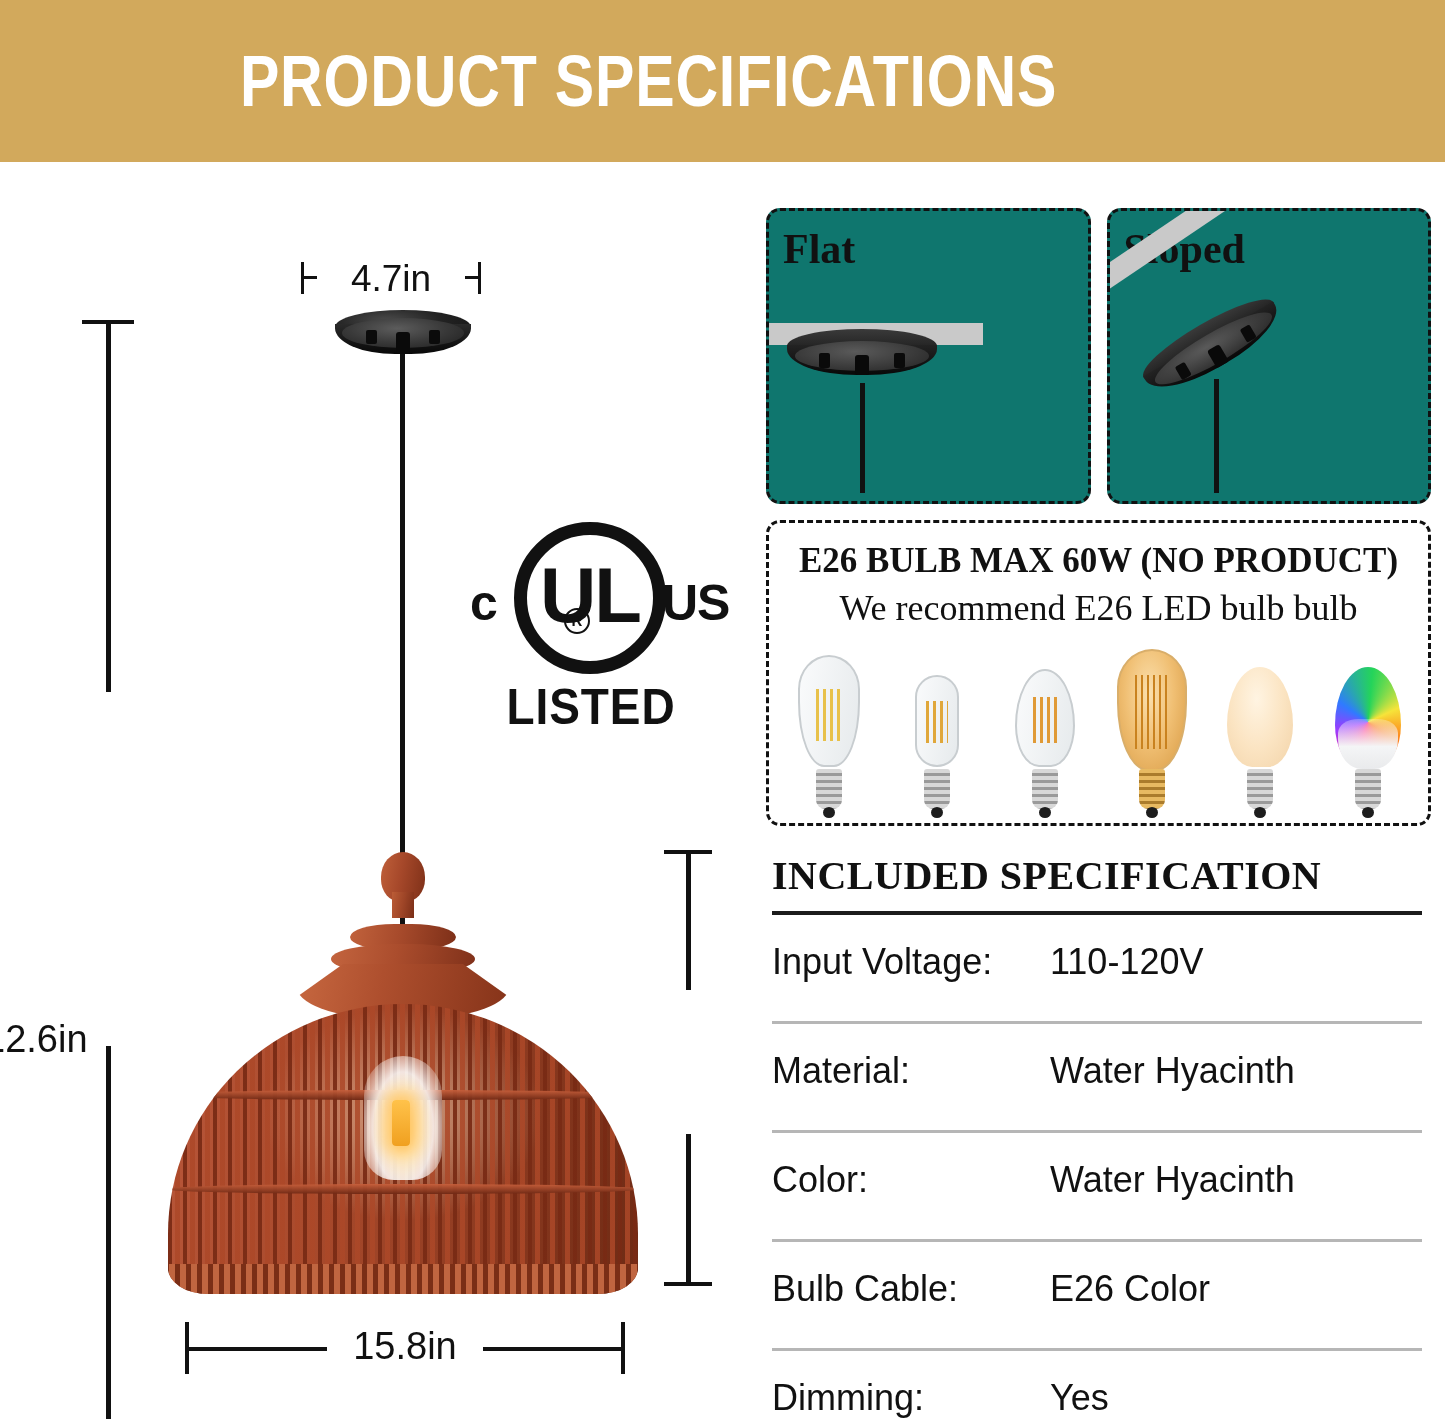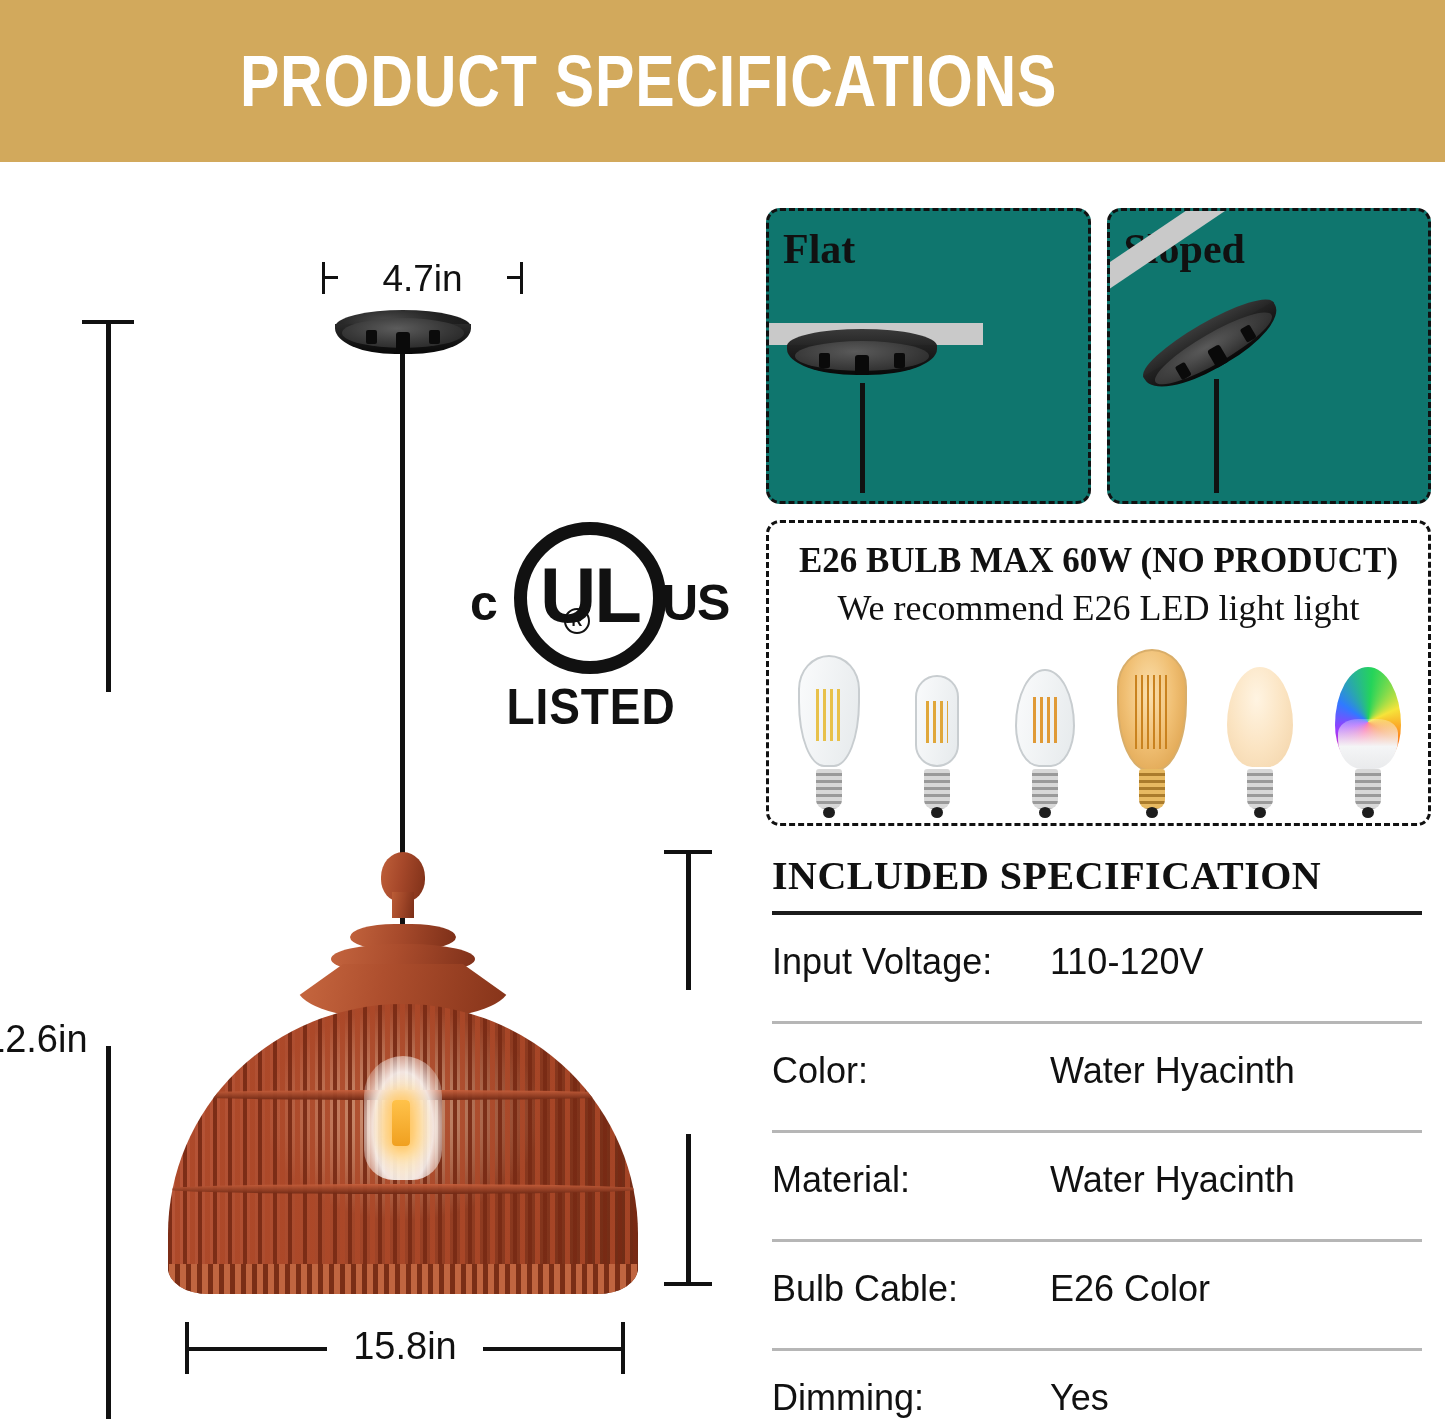--- a/index.html
+++ b/index.html
@@ -24,21 +24,21 @@
     letter-spacing:1px;
     transform:scaleX(0.82);
     transform-origin:center;
     white-space:nowrap;
     padding-right:180px;
   }
   
   .left-panel{position:absolute;left:0;top:162px;width:760px;height:1257px;}
 
   
-  .dim-top{position:absolute;left:322px;top:100px;width:201px;height:40px;}
+  .dim-top{position:absolute;left:301px;top:100px;width:180px;height:40px;}
   .dim-top .cap{position:absolute;top:0;width:3px;height:32px;background:#111;}
   .dim-top .cap.l{left:0;}
   .dim-top .cap.r{right:0;}
   .dim-top .bar{position:absolute;top:14px;height:3px;background:#111;}
   .dim-top .bar.l{left:0;width:16px;}
   .dim-top .bar.r{right:0;width:16px;}
   .dim-top .lbl{
     position:absolute;left:0;right:0;top:-4px;text-align:center;
     font-size:37px;color:#111;letter-spacing:0px;
   }
@@ -393,21 +393,21 @@
         <div class="sc a"></div>
         <div class="sc b"></div>
         <div class="np"></div>
       </div>
       <div class="wire" style="left:104px;top:168px;height:114px;"></div>
     </div>
   </div>
 
   <div class="bulb-box">
     <div class="bulb-title">E26 BULB MAX 60W (NO PRODUCT)</div>
-    <div class="bulb-sub">We recommend E26 LED light light</div>
+    <div class="bulb-sub">We recommend E26 LED bulb bulb</div>
     <div class="bulb-row">
 
       <div class="bulbw">
         <div class="glass" style="top:6px;width:62px;height:112px;background:linear-gradient(100deg,#fafbfc,#e6eaec);border:2px solid #c8cdd0;box-sizing:border-box;border-radius:31px 31px 42% 42%/34px 34px 58% 58%;"></div>
         <div class="fil" style="top:40px;width:26px;height:52px;background:repeating-linear-gradient(90deg,#e8c14a 0px,#e8c14a 3px,transparent 3px,transparent 7px);"></div>
         <div class="base"></div>
       </div>
 
       <div class="bulbw">
         <div class="glass" style="top:26px;width:44px;height:92px;background:linear-gradient(100deg,#fafbfc,#e6eaec);border:2px solid #c8cdd0;box-sizing:border-box;border-radius:22px;"></div>
@@ -444,28 +444,28 @@
   <div class="spec">
     <div class="spec-title">INCLUDED SPECIFICATION</div>
     <div class="spec-rule"></div>
     <table class="spec-table">
       <tbody>
         <tr>
           <td class="k">Input Voltage:</td>
           <td class="v">110-120V</td>
         </tr>
         <tr>
+          <td class="k">Material:</td>
+          <td class="v">Water Hyacinth</td>
+        </tr>
+        <tr>
           <td class="k">Color:</td>
           <td class="v">Water Hyacinth</td>
         </tr>
         <tr>
-          <td class="k">Material:</td>
-          <td class="v">Water Hyacinth</td>
-        </tr>
-        <tr>
           <td class="k">Bulb Cable:</td>
           <td class="v">E26 Color</td>
         </tr>
         <tr>
           <td class="k">Dimming:</td>
           <td class="v">Yes</td>
         </tr>
         <tr>
           <td class="k">Cable Length:</td>
           <td class="v">MXA:39 in</td>

